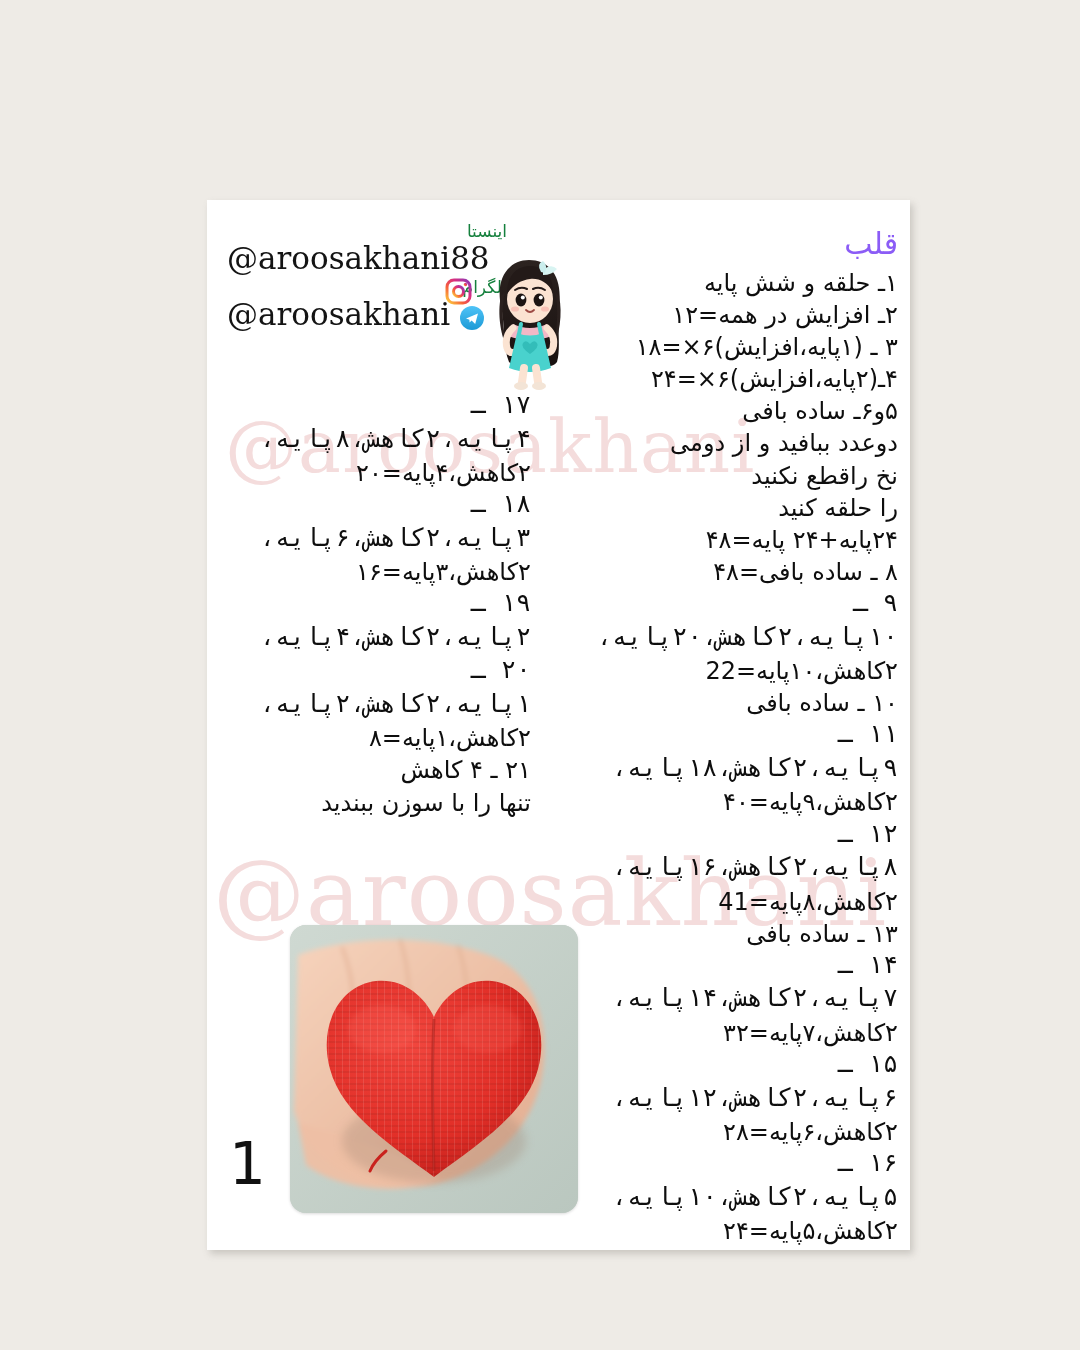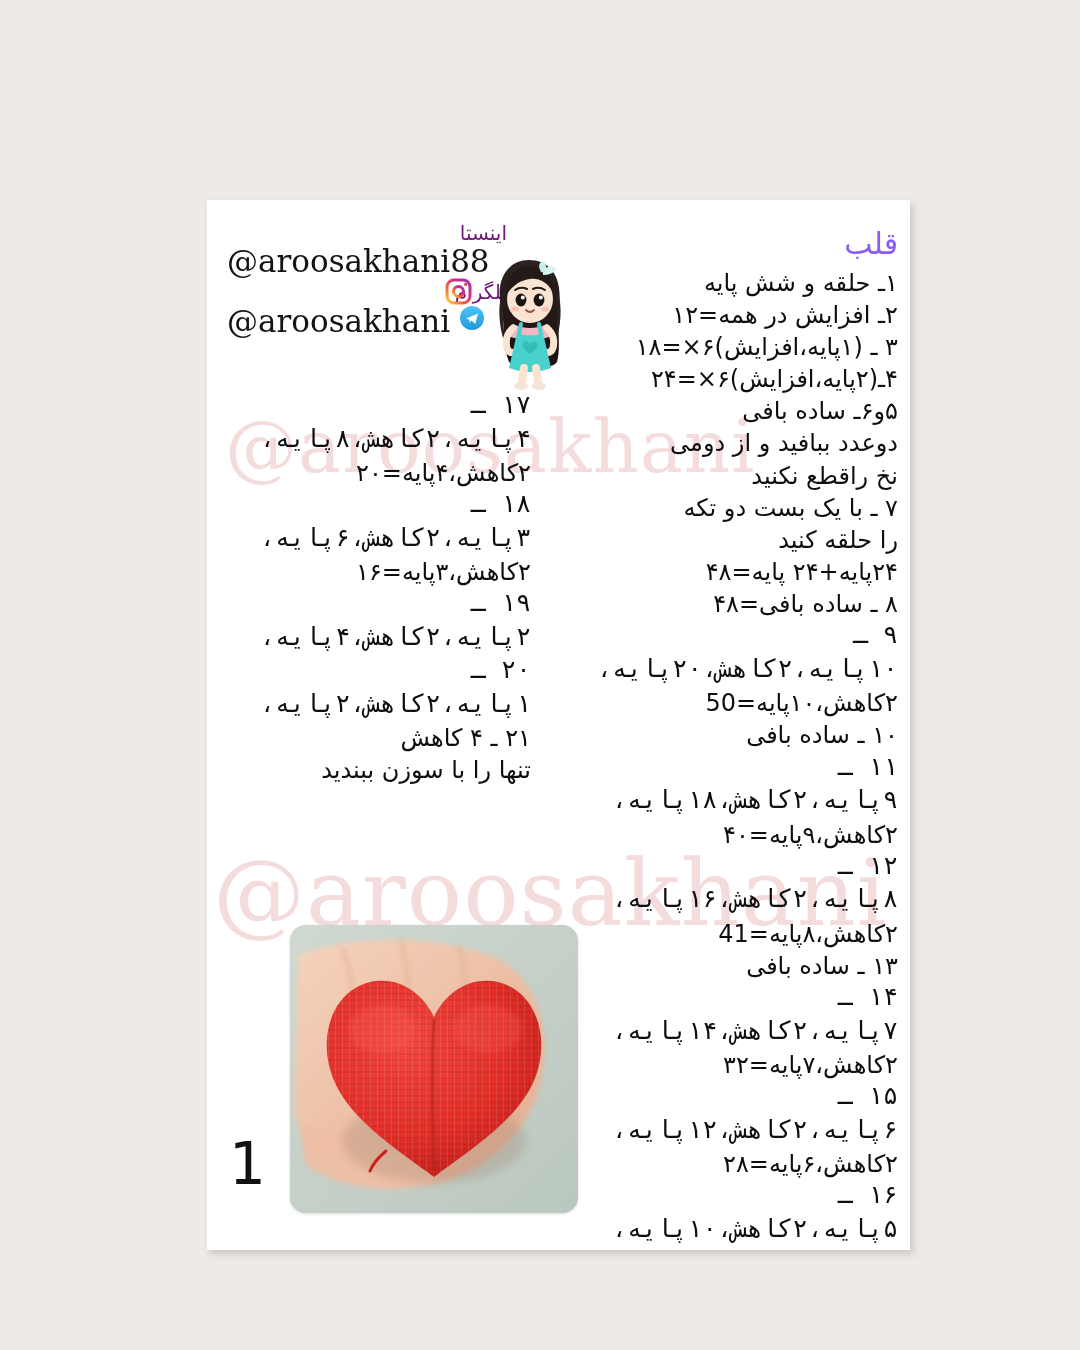--- a/index.html
+++ b/index.html
@@ -50,22 +50,22 @@
   
   #handles {
     left: 20px;
     top: 22px;
     width: 280px;
     text-align: left;
     direction: ltr;
   }
   .handle-label {
     font-family: "DejaVu Sans", "Liberation Sans", sans-serif;
-    font-size: 20px;
-    color: #701a75;
+    font-size: 17px;
+    color: #15803d;
     text-align: right;
     direction: rtl;
     line-height: 1.12;
   }
   .handle-value {
     font-family: "DejaVu Serif", "Liberation Serif", serif;
     font-size: 31px;
     color: #141414;
     text-align: left;
     direction: ltr;
@@ -244,26 +244,25 @@
 
   <div class="layer" id="col-right">
     <div class="ptitle">قلب</div>
     <div class="prow">۱ـ حلقه و شش پایه</div>
     <div class="prow">۲ـ افزایش در همه=۱۲</div>
     <div class="prow">۳ ـ (۱پایه،افزایش)۶×=۱۸</div>
     <div class="prow">۴ـ(۲پایه،افزایش)۶×=۲۴</div>
     <div class="prow">۵و۶ـ ساده بافی</div>
     <div class="prow">دوعدد ببافید و از دومی</div>
     <div class="prow">نخ راقطع نکنید</div>
-    <div class="prow">۷ ـ با یک بست دو تکه</div>
     <div class="prow">را حلقه کنید</div>
     <div class="prow">۲۴پایه+۲۴ پایه=۴۸</div>
     <div class="prow">۸ ـ ساده بافی=۴۸</div>
     <div class="prow small">۹ ـ ۱۰پایه،۲کاهش،۲۰پایه،</div>
-    <div class="prow">۲کاهش،۱۰پایه=50</div>
+    <div class="prow">۲کاهش،۱۰پایه=22</div>
     <div class="prow">۱۰ ـ ساده بافی</div>
     <div class="prow small">۱۱ ـ ۹پایه،۲کاهش،۱۸پایه،</div>
     <div class="prow">۲کاهش،۹پایه=۴۰</div>
     <div class="prow small">۱۲ ـ ۸پایه،۲کاهش،۱۶پایه،</div>
     <div class="prow">۲کاهش،۸پایه=41</div>
     <div class="prow">۱۳ ـ ساده بافی</div>
     <div class="prow small">۱۴ ـ ۷پایه،۲کاهش،۱۴پایه،</div>
     <div class="prow">۲کاهش،۷پایه=۳۲</div>
     <div class="prow small">۱۵ ـ ۶پایه،۲کاهش،۱۲پایه،</div>
     <div class="prow">۲کاهش،۶پایه=۲۸</div>
@@ -271,20 +270,21 @@
     <div class="prow">۲کاهش،۵پایه=۲۴</div>
   </div>
 
   <div class="layer" id="col-left">
     <div class="prow small">۱۷ ـ ۴پایه،۲کاهش،۸پایه،</div>
     <div class="prow">۲کاهش،۴پایه=۲۰</div>
     <div class="prow small">۱۸ ـ ۳پایه،۲کاهش،۶پایه،</div>
     <div class="prow">۲کاهش،۳پایه=۱۶</div>
     <div class="prow small">۱۹ ـ ۲پایه،۲کاهش،۴پایه،</div>
     <div class="prow small">۲۰ ـ ۱پایه،۲کاهش،۲پایه،</div>
+    <div class="prow">۲کاهش،۱پایه=۸</div>
     <div class="prow">۲۱ ـ ۴ کاهش</div>
     <div class="prow">تنها را با سوزن ببندید</div>
   </div>
 
   <div class="layer" id="photo-wrap">
     <svg id="photo" viewBox="0 0 288 288" xmlns="http://www.w3.org/2000/svg">
       <defs>
         <linearGradient id="bgGrad" x1="0" y1="0" x2="1" y2="1">
           <stop offset="0%" stop-color="#cfd9d2"></stop>
           <stop offset="100%" stop-color="#bac7bf"></stop>

